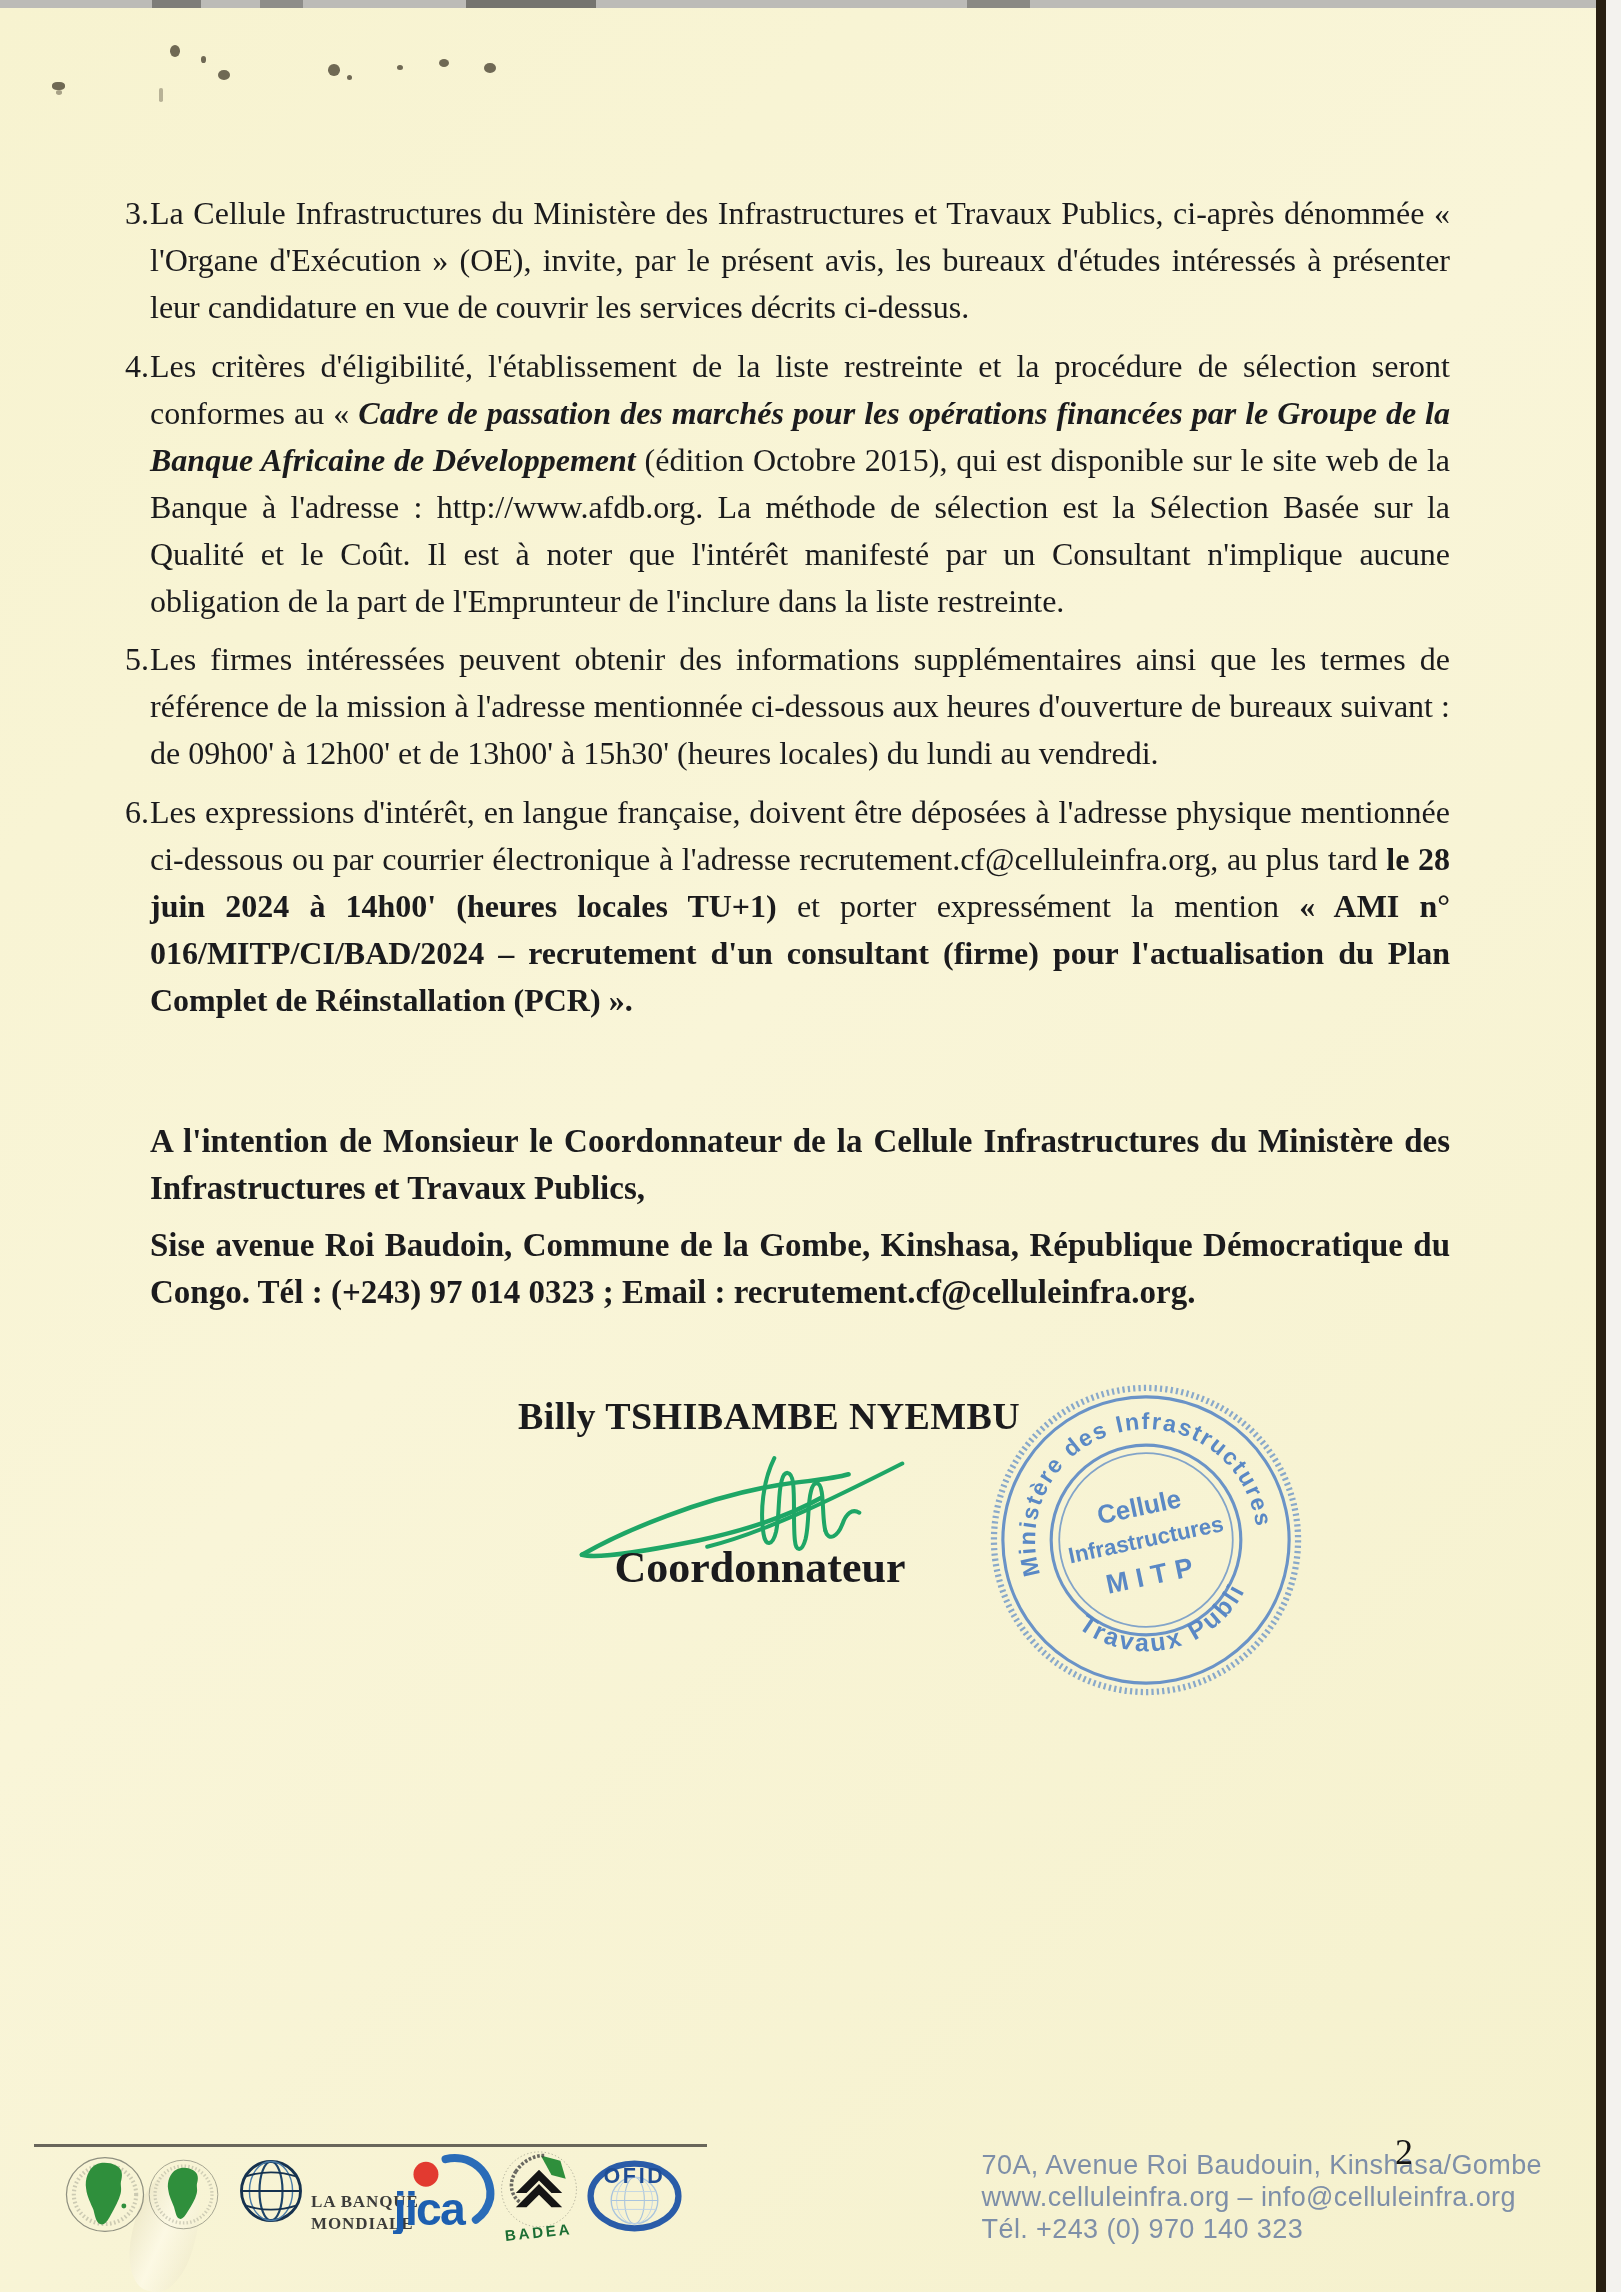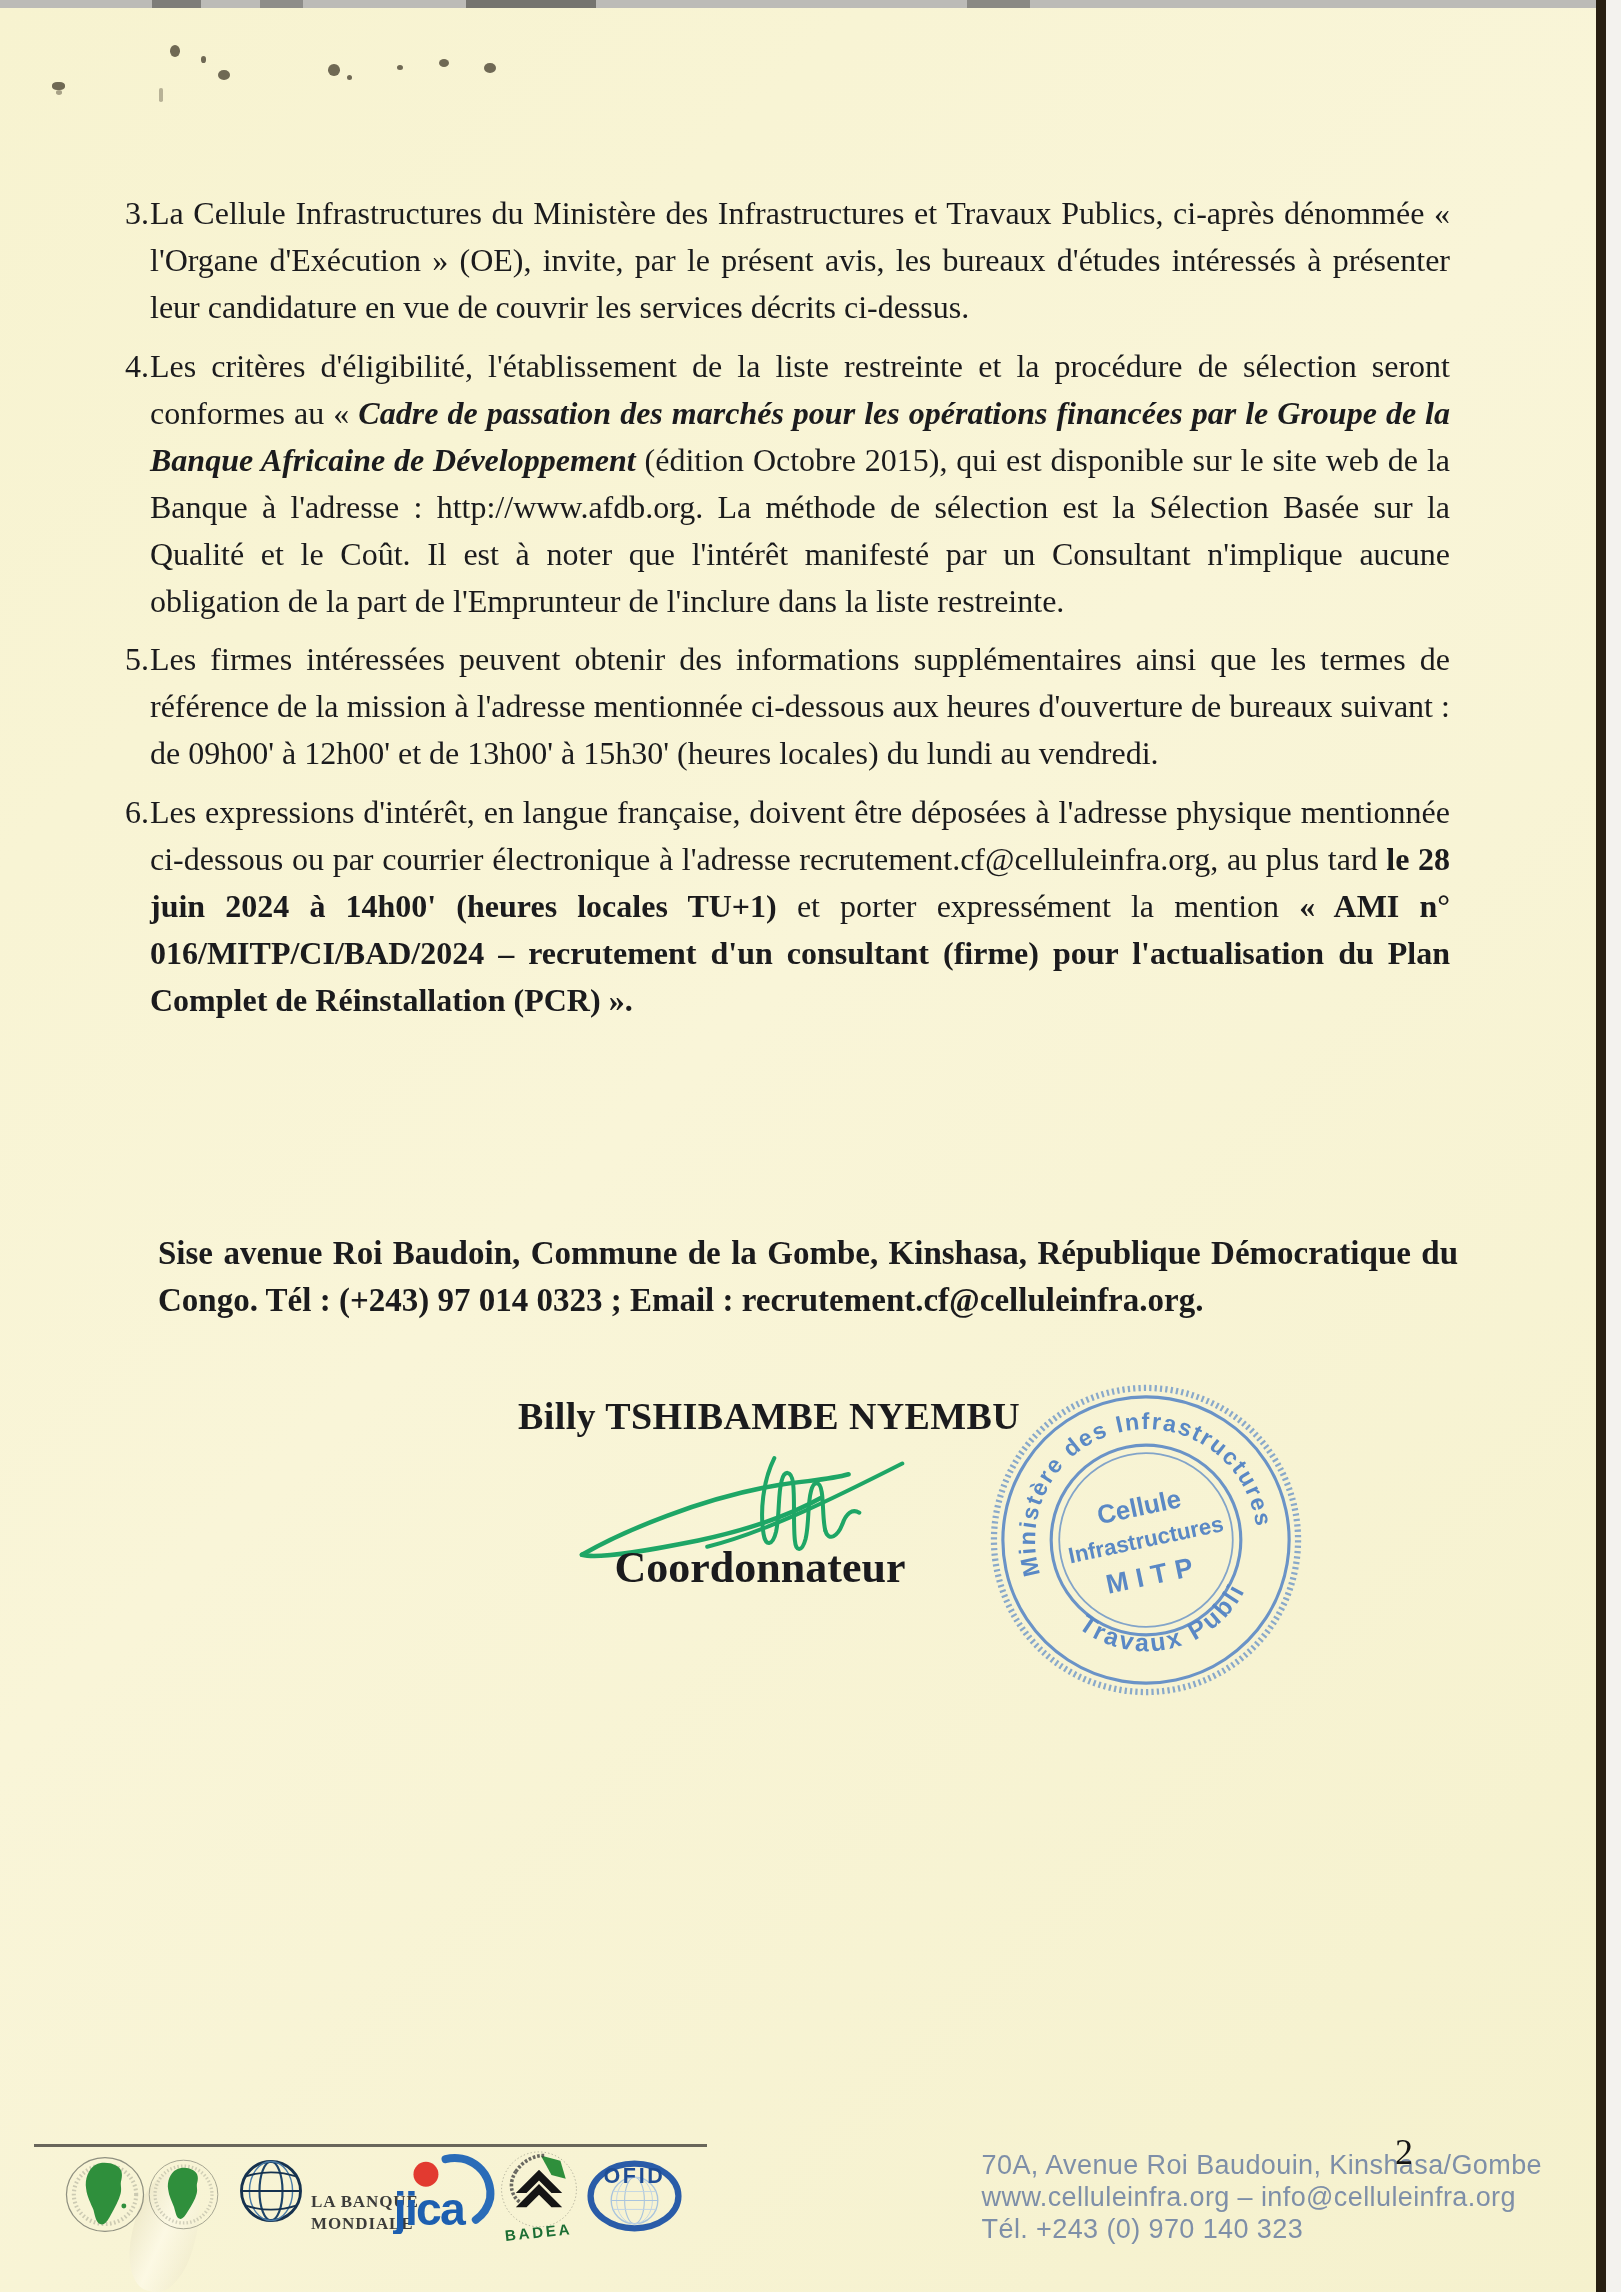--- a/index.html
+++ b/index.html
@@ -28,21 +28,21 @@
   .cont-para{margin:0 0 1.8px 0;padding-left:25px;}
   .list-item{position:relative;padding-left:25px;margin:0 0 11.6px 0;}
   .list-item .num{position:absolute;left:0;top:0;}
   .seg-u{text-decoration-thickness:1.8px;text-underline-offset:4.5px;}
   .attention{
     position:absolute;left:150px;top:1118px;width:1300px;
     font-size:33px;line-height:47px;font-weight:bold;text-align:justify;margin:0;
   }
   .addr-block{
     position:absolute;left:150px;top:1222px;width:1300px;
-    font-size:33px;line-height:47px;font-weight:bold;text-align:justify;margin:8px;
+    font-size:33px;line-height:47px;font-weight:bold;text-align:justify;margin:0;
   }
   .sig-name{position:absolute;left:518px;top:1394px;width:537px;
     font-size:38px;font-weight:bold;letter-spacing:0.4px;}
   .sig-title{position:absolute;left:536px;top:1542px;width:448px;text-align:center;
     font-size:44px;font-weight:bold;}
   .sig-svg{position:absolute;left:573px;top:1444px;width:340px;height:124px;}
   .stamp-svg{position:absolute;left:985px;top:1379px;width:322px;height:322px;opacity:.92;}
   
   .footer-line{position:absolute;left:34px;top:2144px;width:673px;height:2.7px;background:#45423c;opacity:.8;}
   .logo{position:absolute;}
@@ -98,20 +98,21 @@
       <span class="num">5.</span>
       <span><span>Les firmes intéressées peuvent obtenir des informations supplémentaires ainsi que les termes de référence de la mission à l'adresse mentionnée ci-dessous aux heures d'ouverture de bureaux suivant : de 09h00' à 12h00' et de 13h00' à 15h30' (heures locales) du lundi au vendredi.</span></span>
     </div>
 
     <div class="list-item">
       <span class="num">6.</span>
       <span><span>Les expressions d'intérêt, en langue française, doivent être déposées à l'adresse physique mentionnée ci-dessous ou par courrier électronique à l'adresse </span><span class="seg-u">recrutement.cf@celluleinfra.org,</span><span> au plus tard </span><span style="font-weight: bold;">le 28 juin 2024 à 14h00' (heures locales TU+1)</span><span> et porter expressément la mention </span><span style="font-weight: bold;">« AMI n° 016/MITP/CI/BAD/2024 – recrutement d'un consultant (firme) pour l'actualisation du Plan Complet de Réinstallation (PCR) ».</span></span>
     </div>
   </div>
 
+  <p class="attention"><span style="font-weight: bold;">A l'intention de Monsieur le Coordonnateur de la Cellule Infrastructures du Ministère des Infrastructures et Travaux Publics,</span></p>
   <p class="addr-block"><span style="font-weight: bold;">Sise avenue Roi Baudoin, Commune de la Gombe, Kinshasa, République Démocratique du Congo. Tél : (+243) 97 014 0323 ; Email : </span><span class="seg-u" style="font-weight: bold;">recrutement.cf@celluleinfra.org.</span></p>
 
   <div class="sig-name">Billy TSHIBAMBE NYEMBU</div>
 
   <svg class="sig-svg" viewBox="0 0 380 135">
     <g fill="none" stroke="#1ea666" stroke-width="5" stroke-linecap="round">
       <path d="M10,122 C 55,96 145,58 230,44 C 262,39 288,38 308,32"></path>
       <path d="M10,122 C 28,127 80,118 140,106 C 192,95 242,78 278,58"></path>
       <path d="M150,113 C 215,97 295,57 368,20" stroke-width="4.5"></path>
       <path d="M225,14 C 212,40 209,74 213,99 C 215,112 223,113 227,96 C 231,77 229,55 233,40 C 236,27 244,27 246,42 C 248,60 246,88 248,106 C 249,119 256,119 260,104 C 264,87 262,66 266,51 C 269,39 276,39 278,52 C 280,64 279,83 282,95" stroke-width="4.5"></path>

